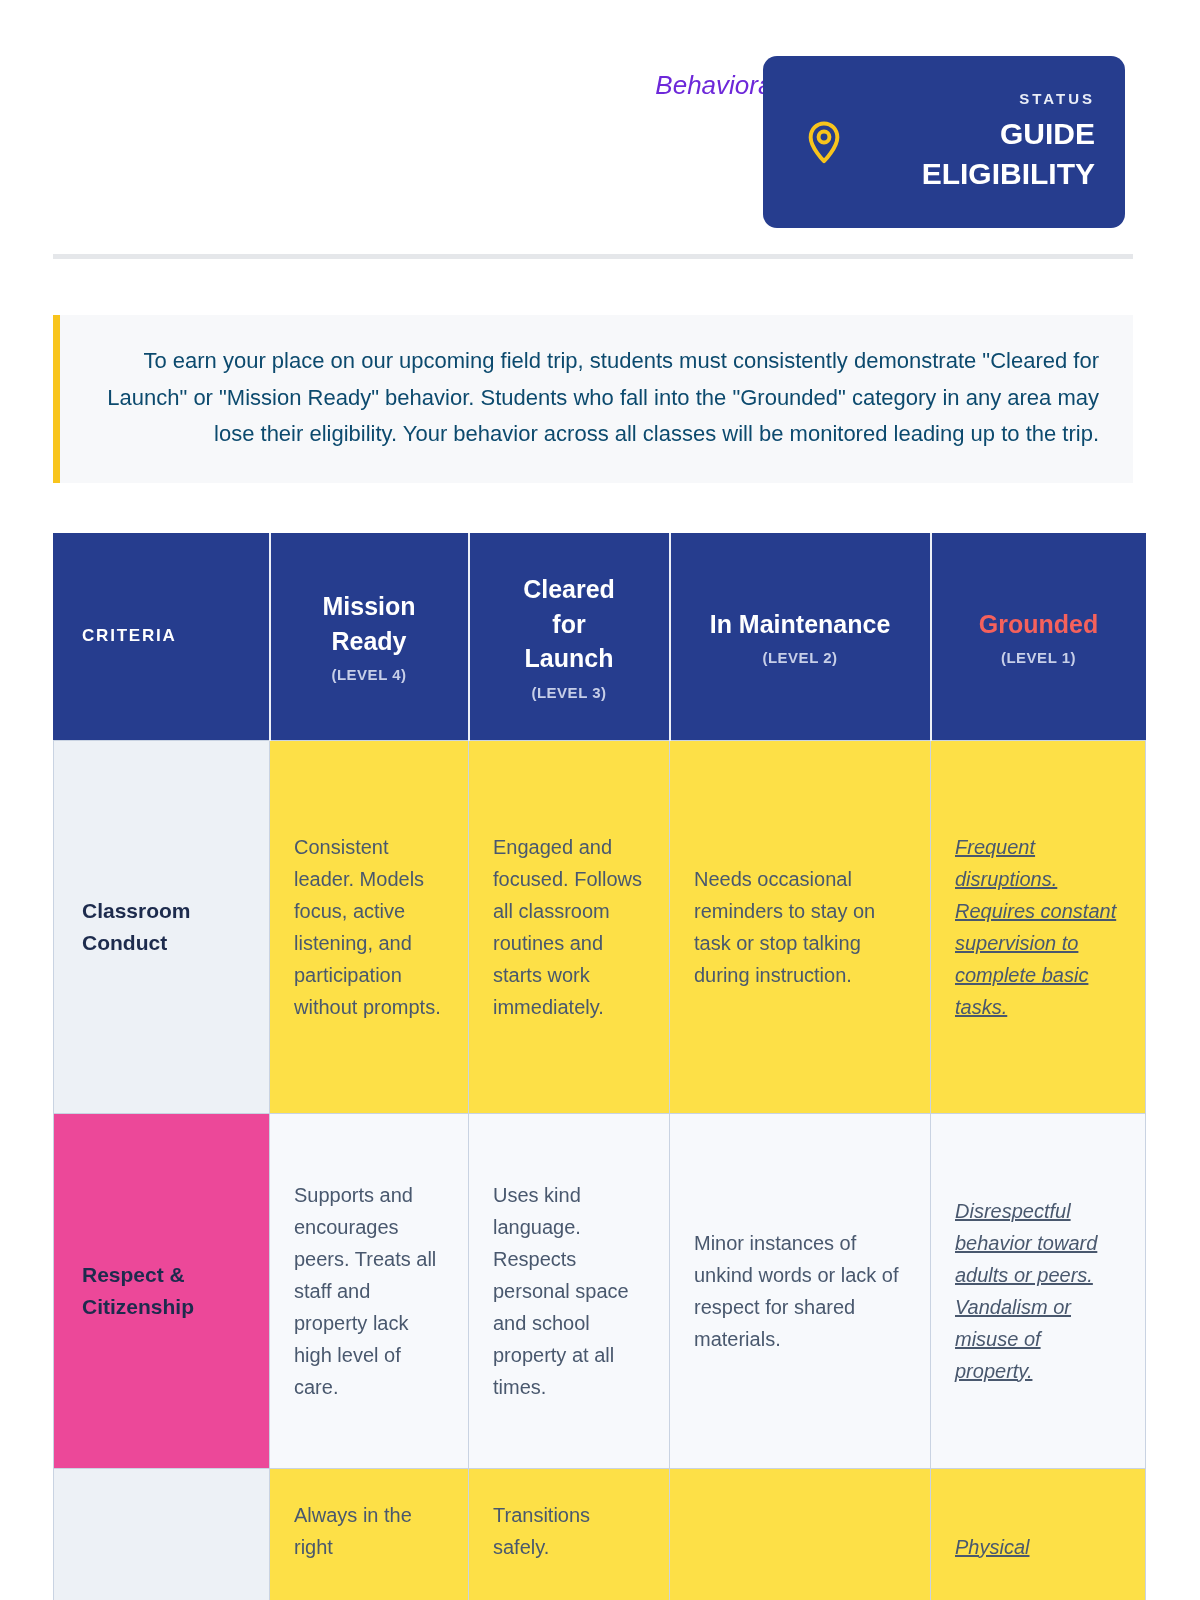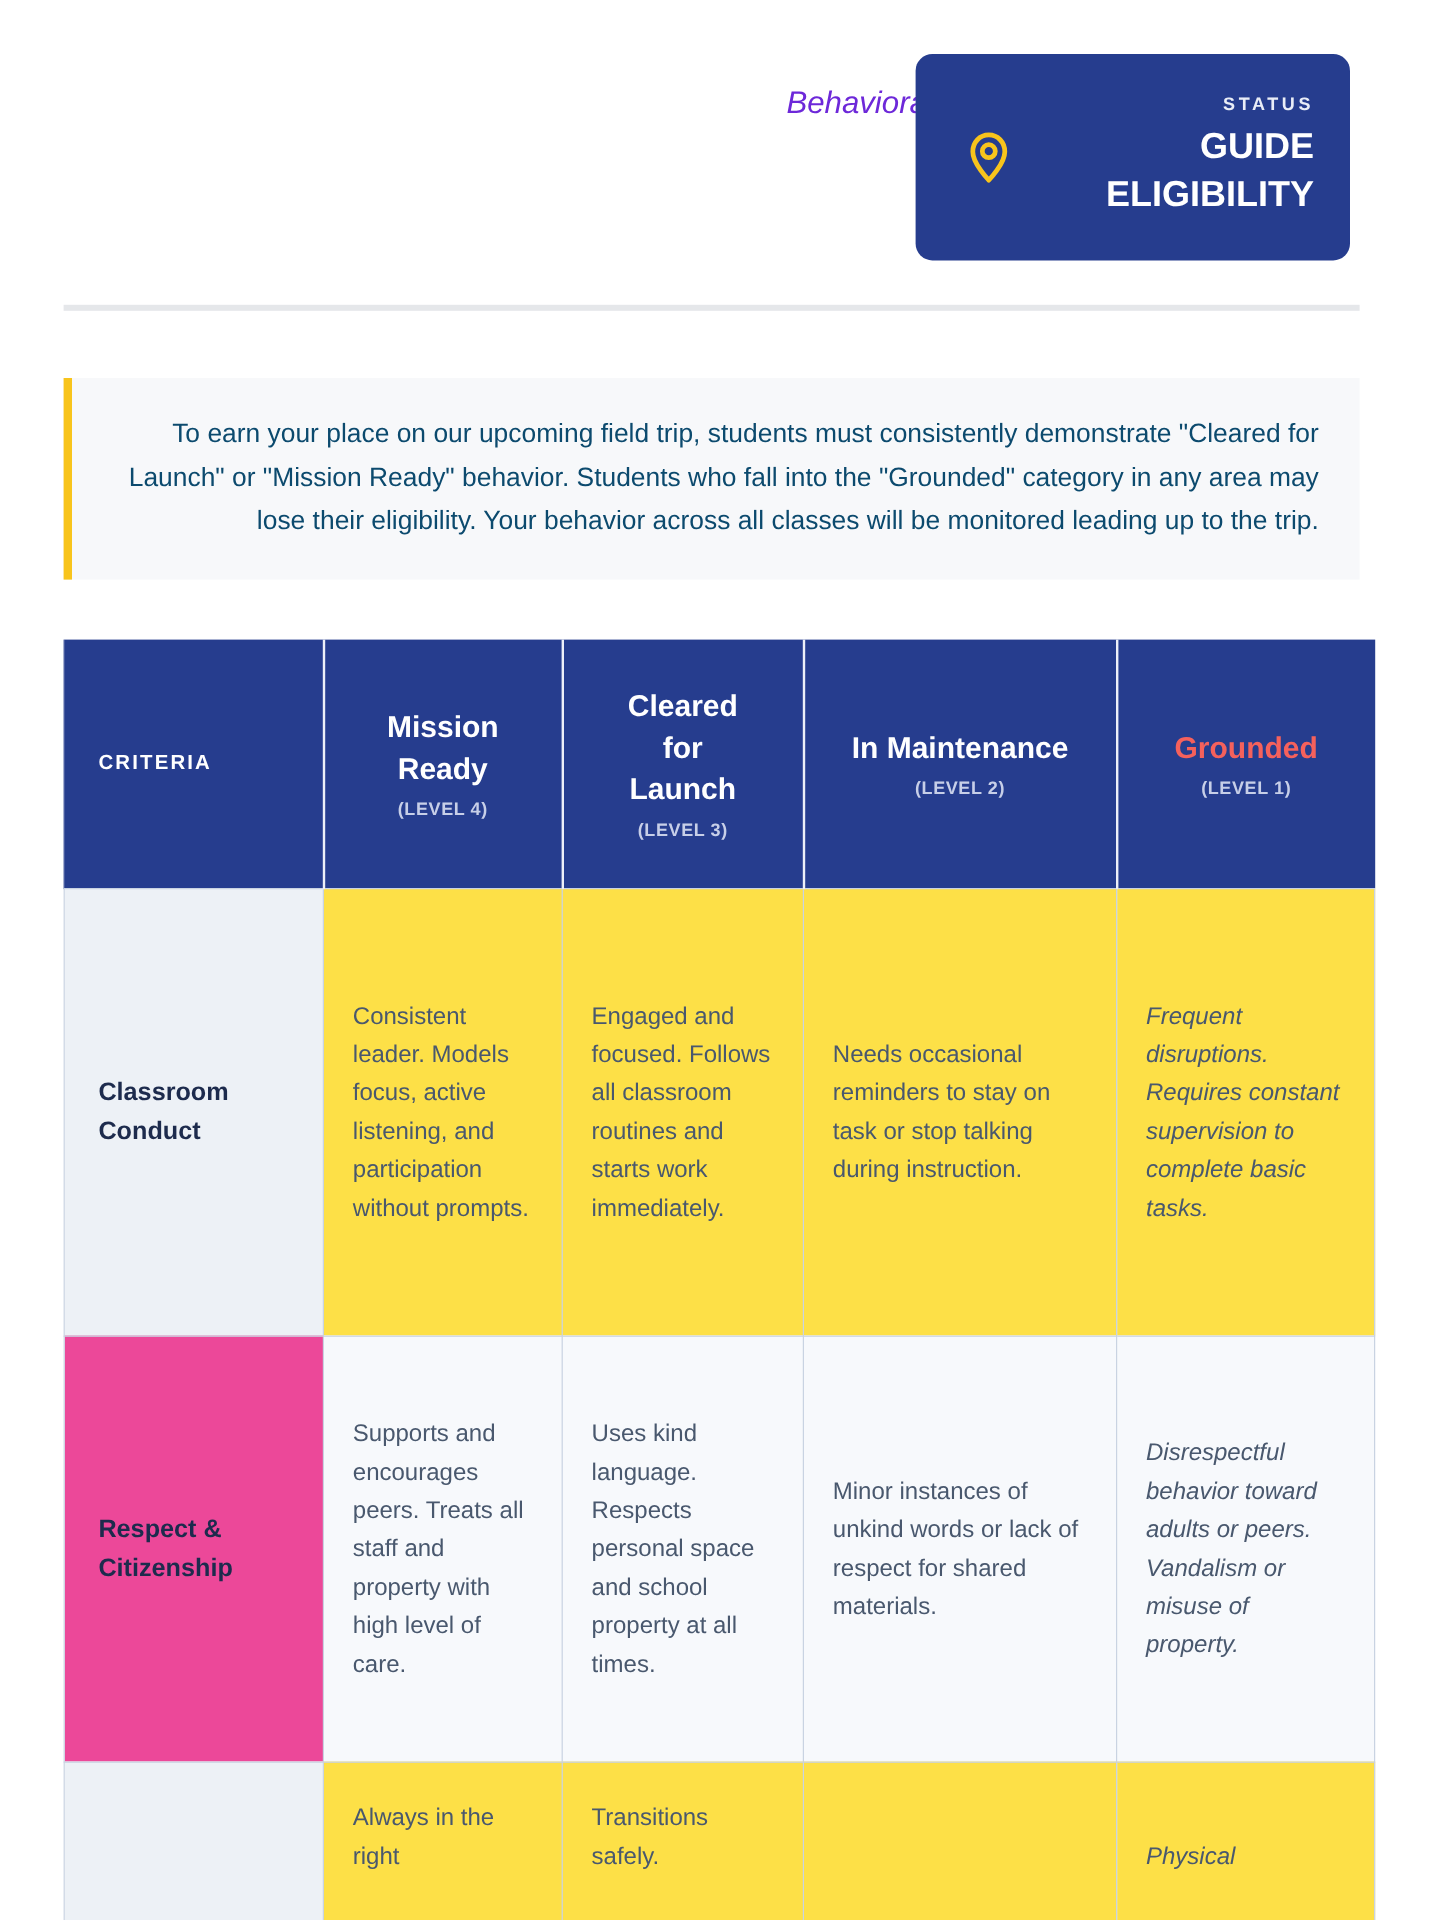--- a/index.html
+++ b/index.html
@@ -13,21 +13,21 @@
   
   .header { position: relative; padding: 56px 75px 0 57px; min-height: 228px; }
   .title {
     color: #21409C; font-size: 54px; font-weight: bold; line-height: 1.09;
     letter-spacing: -0.5px; max-width: 660px;
   }
   .subtitle {
     margin-top: 14px; font-style: italic; font-size: 26px; color: #6d28d9; text-align: right;
   }
   .badge {
-    position: absolute; top: 45px; right: 75px; width: 362px; height: 172px;
+    position: absolute; top: 56px; right: 75px; width: 362px; height: 172px;
     background: #263D8E; border-radius: 14px; display: flex; align-items: center;
     padding: 0 30px 0 36px;
   }
   .badge-icon { flex: 0 0 auto; width: 50px; height: 50px; }
   .badge-text { flex: 1 1 auto; text-align: right; color: #ffffff; }
   .badge-kicker {
     font-size: 15px; font-weight: bold; letter-spacing: 3px; color: #E9EDF7;
     margin-bottom: 7px;
   }
   .badge-big { font-size: 30px; font-weight: bold; line-height: 1.32; }
@@ -66,21 +66,21 @@
 
   .rubric td {
     border: 1px solid #C9D3E2; vertical-align: middle;
     font-size: 20px; line-height: 1.6; color: #49586E;
     padding: 26px 24px; background: #fde047;
   }
   .rubric td.criteria {
     font-weight: bold; color: #1D2B4D; font-size: 21px; line-height: 1.5;
     background: #EDF1F6; padding-left: 28px;
   }
-  .rubric td.grounded-cell { font-style: italic; }
+  .rubric td.grounded-cell { font-style: italic; text-decoration: underline; }
   .rubric tr.row-1 td { height: 373px; }
   .rubric tr.row-2 td { height: 355px; background: #F7F9FC; }
   .rubric tr.row-2 td.criteria { background: #ec4899; }
   .rubric tr.row-3 td { height: 320px; vertical-align: top; padding-top: 30px; }
   .rubric tr.row-3 td.grounded-cell { padding-top: 62px; }
 
   col.w0 { width: 216px; } col.w1 { width: 199px; } col.w2 { width: 201px; }
   col.w3 { width: 261px; } col.w4 { width: 215px; }
 </style>
 </head>
@@ -146,21 +146,21 @@
     <tbody>
       <tr class="row-1">
         <td class="criteria">Classroom Conduct</td>
         <td>Consistent leader. Models focus, active listening, and participation without prompts.</td>
         <td>Engaged and focused. Follows all classroom routines and starts work immediately.</td>
         <td>Needs occasional reminders to stay on task or stop talking during instruction.</td>
         <td class="grounded-cell">Frequent disruptions. Requires constant supervision to complete basic tasks.</td>
       </tr>
       <tr class="row-2">
         <td class="criteria">Respect &amp; Citizenship</td>
-        <td>Supports and encourages peers. Treats all staff and property with high level of care.</td>
+        <td>Supports and encourages peers. Treats all staff and property lack high level of care.</td>
         <td>Uses kind language. Respects personal space and school property at all times.</td>
         <td>Minor instances of unkind words or lack of respect for shared materials.</td>
         <td class="grounded-cell">Disrespectful behavior toward adults or peers. Vandalism or misuse of property.</td>
       </tr>
       <tr class="row-3">
         <td class="criteria"></td>
         <td>Always in the right</td>
         <td>Transitions safely.</td>
         <td></td>
         <td class="grounded-cell">Physical</td>

